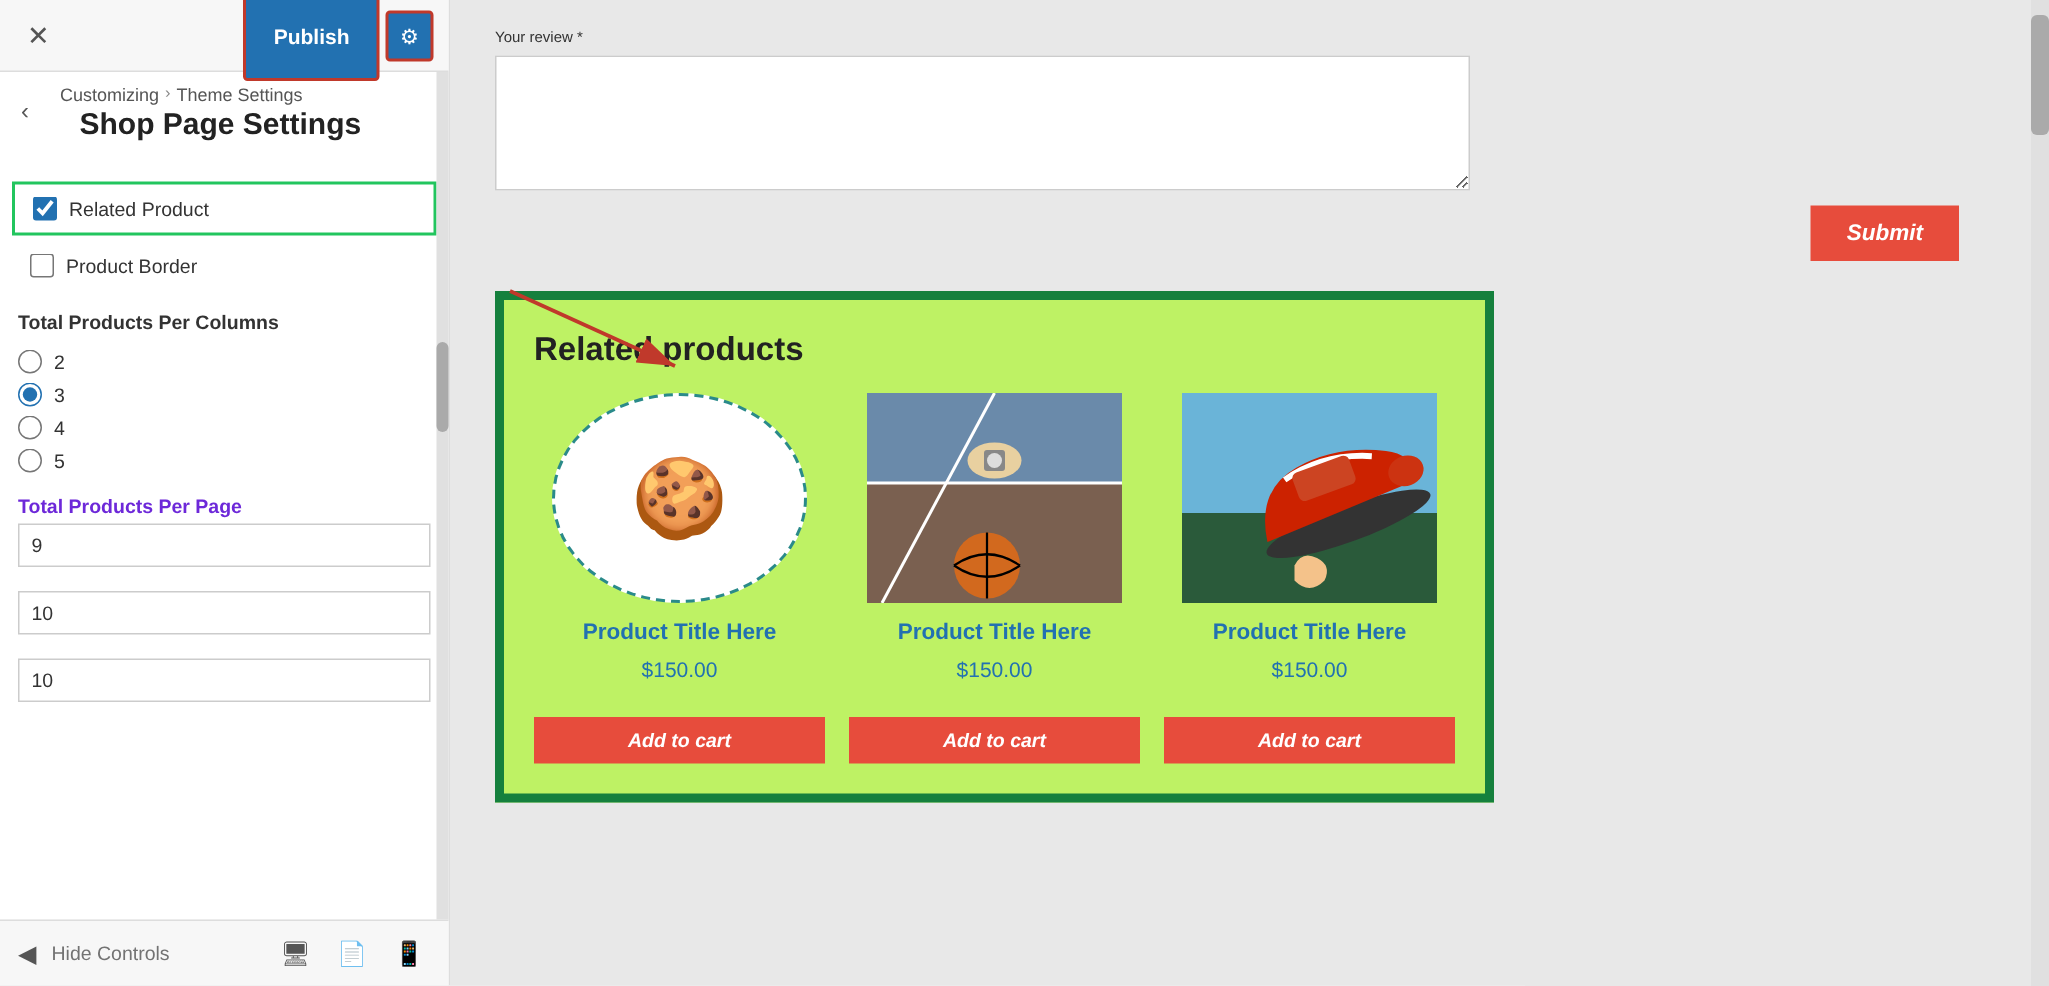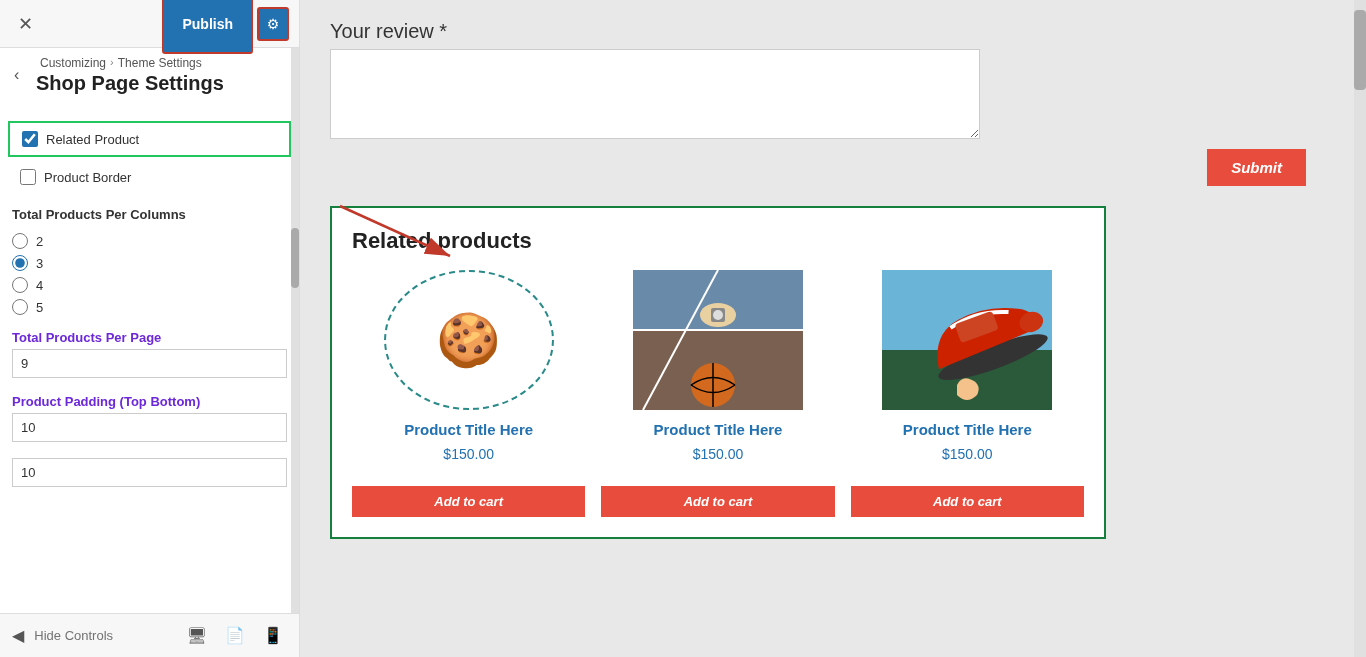--- a/index.html
+++ b/index.html
@@ -86,21 +86,21 @@
       top: 62px;
       background: none;
       border: none;
       font-size: 16px;
       cursor: pointer;
       color: #555;
       padding: 4px;
     }
 
     .section-title {
-      padding: 2px 12px 12px 36px;
+      padding: 2px 12px 12px 53px;
       font-size: 20px;
       font-weight: bold;
       color: #222;
     }
 
     .panel-content {
       flex: 1;
       overflow-y: auto;
       padding: 10px 0;
     }
@@ -211,21 +211,21 @@
     
     .main-content {
       flex: 1;
       background: #e8e8e8;
       overflow-y: auto;
       padding: 20px 30px;
       position: relative;
     }
 
     .review-label {
-      font-size: 20px;
+      font-size: 10px;
       color: #333;
       margin-bottom: 6px;
     }
 
     .review-textarea {
       width: 650px;
       height: 90px;
       border: 1px solid #ccc;
       background: #fff;
       resize: vertical;
@@ -243,25 +243,25 @@
       cursor: pointer;
       float: right;
       margin-right: 30px;
       margin-top: 10px;
     }
 
     .clearfix::after { content: ''; display: table; clear: both; }
 
     
     .related-section {
-      border: 2px solid #15803d;
-      background: #ffffff;
+      border: 6px solid #15803d;
+      background: #bef264;
       padding: 20px;
       margin-top: 50px;
-      width: 776px;
+      width: 666px;
       position: relative;
     }
 
     .related-title {
       font-size: 22px;
       font-weight: bold;
       color: #222;
       margin-bottom: 16px;
     }
 
@@ -409,21 +409,20 @@
         <label for="col5">5</label>
       </div>
     </div>
 
     <div class="input-field-group">
       <label>Total Products Per Page</label>
       <input type="text" value="9" style="">
     </div>
 
     <div class="input-field-group">
-      <label>Product Padding (Top Bottom)</label>
       <input type="text" value="10" style="">
     </div>
 
     <div class="input-field-group">
       <input type="text" value="10" style="">
     </div>
 
   </div>
 
   <div class="panel-scrollbar">

